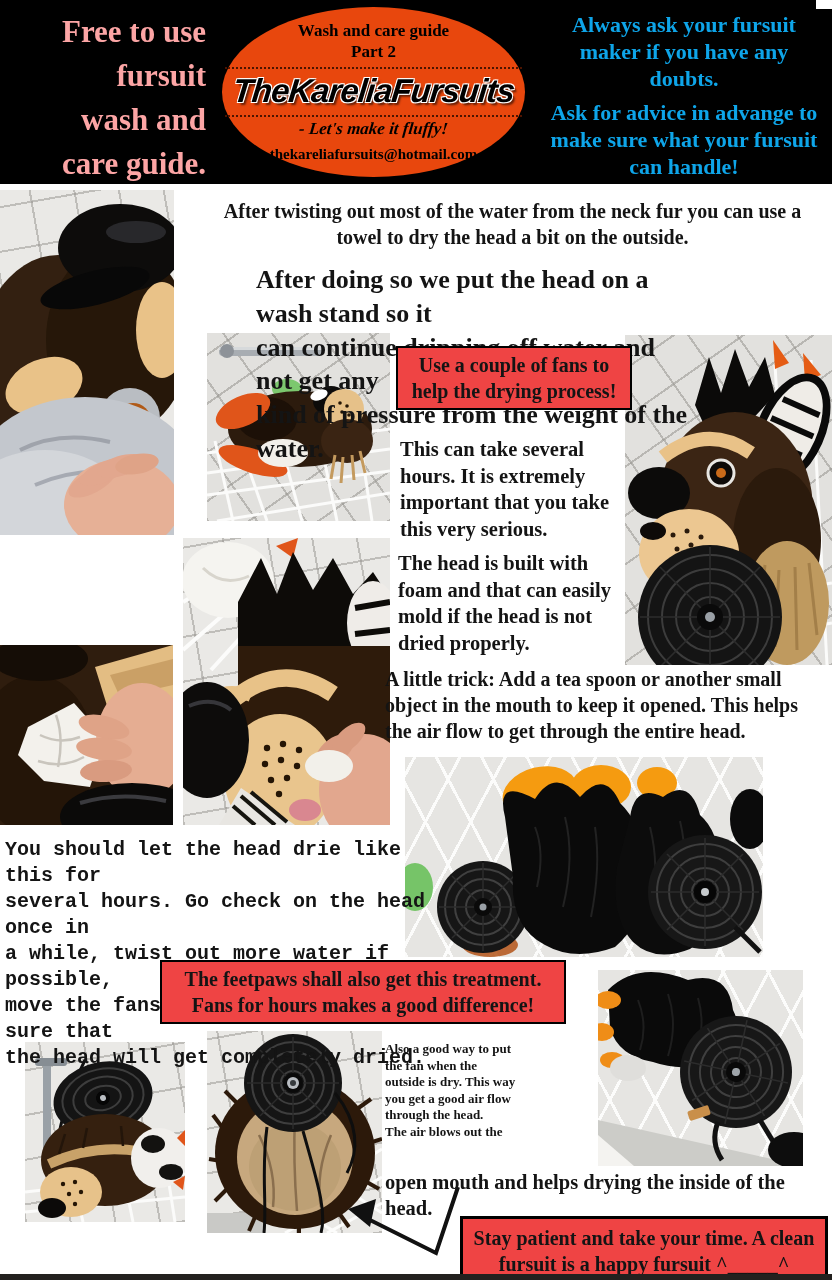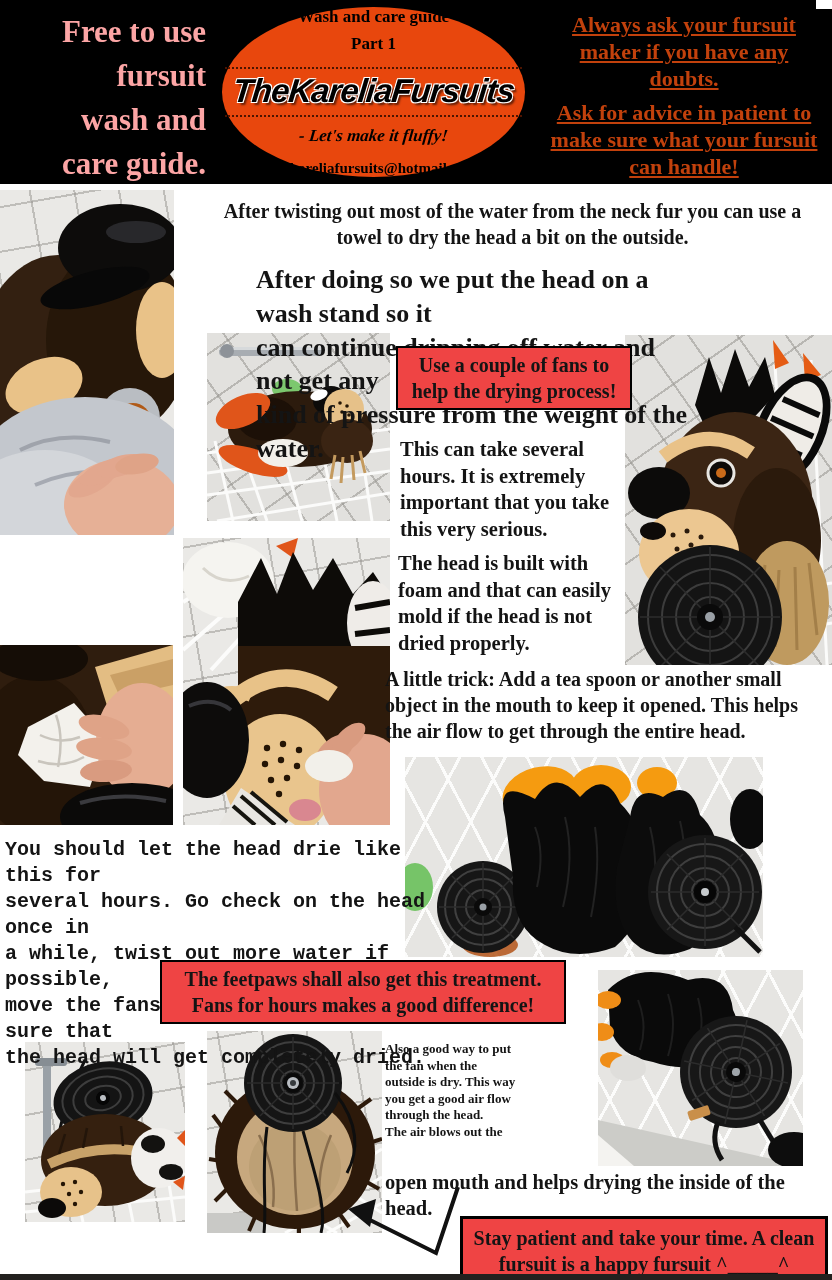--- a/index.html
+++ b/index.html
@@ -13,36 +13,36 @@
   .center { text-align:center; }
   .box {
     border:2px solid #000; background:#ef4444; text-align:center;
     white-space:pre-line; line-height:1.3; padding:4px 6px; box-sizing:border-box;
   }
   
   .header { left:0; top:0; width:832px; height:184px; background:#000; }
   .hdr-title { left:8px; top:10px; width:198px; color:#fca5a5; font-size:31px;
     line-height:1.42; text-align:right; white-space:pre-line; }
   .oval { left:222px; top:7px; width:303px; height:170px; border-radius:50%;
-    display:flex; flex-direction:column; align-items:center; justify-content:space-between;
+    display:flex; flex-direction:column; align-items:center; justify-content:center;
     text-align:center; color:#000; }
   .oval-l1 { font-size:17px; line-height:1.2; }
   .oval-l2 { font-size:17px; line-height:1.2; margin-bottom:2px; }
   .brand-wrap { border-top:2px dotted #4d1400; border-bottom:2px dotted #4d1400;
     padding:3px 8px 5px; margin:3px 0 2px; }
   .brand {
     display:inline-block; font-family:"Liberation Sans","DejaVu Sans",sans-serif;
     font-style:italic; font-weight:bold; font-size:33px; letter-spacing:-1px;
     transform:skewX(-6deg); color:#000;
     text-shadow:-1px -1px 0 #fff, 1px -1px 0 #fff, -1px 1px 0 #fff, 1px 1px 0 #fff, 3px 3px 2px rgba(0,0,0,.55);
     white-space:nowrap;
   }
   .tagline { font-style:italic; font-size:17px; transform:skewX(-6deg); }
   .email { font-size:15px; margin-top:7px; }
-  .hdr-note { color:#c2410c; font-size:22px; line-height:1.22; text-align:center; white-space:pre-line;text-decoration:underline; }
+  .hdr-note { color:#0ea5e9; font-size:22px; line-height:1.22; text-align:center; white-space:pre-line; }
   .corner-notch { right:0; top:0; width:16px; height:9px; background:#fff; }
   .footer-strip { left:0; top:1274px; width:832px; height:6px; background:#23211f; }
   
   .photo { position:absolute; overflow:hidden; background:#e9e8e5; }
   .photo svg { display:block; width:100%; height:100%; }
   .tiles {
     background-color:#eae9e6;
     background-image:
       repeating-linear-gradient(80deg, rgba(148,146,141,.5) 0 2px, transparent 2px 44px),
       repeating-linear-gradient(-10deg, rgba(148,146,141,.5) 0 2px, transparent 2px 44px);
@@ -66,32 +66,32 @@
 <div id="page">
 
   <div class="abs header">
     <div class="abs hdr-title">Free to use
 fursuit
 wash and
 care guide.</div>
 
     <div class="abs oval" style="background:#e8470d">
       <div class="oval-l1">Wash and care guide</div>
-      <div class="oval-l2">Part 1</div>
+      <div class="oval-l2">Part 2</div>
       <div class="brand-wrap">
         <span class="brand">TheKareliaFursuits</span>
       </div>
       <div class="tagline">- Let's make it fluffy!</div>
       <div class="email">thekareliafursuits@hotmail.com</div>
     </div>
 
     <div class="abs hdr-note" style="left:540px; top:12px; width:288px;">Always ask your fursuit
 maker if you have any
 doubts.</div>
-    <div class="abs hdr-note" style="left:540px; top:100px; width:288px;">Ask for advice in patient to
+    <div class="abs hdr-note" style="left:540px; top:100px; width:288px;">Ask for advice in advange to
 make sure what your fursuit
 can handle!</div>
 
     <div class="abs corner-notch"></div>
   </div>
 
   <div class="photo tiles" style="left:0; top:190px; width:174px; height:345px;">
     <svg viewBox="0 0 174 345">
       <ellipse cx="58" cy="200" rx="88" ry="135" fill="#332011"></ellipse>
       <ellipse cx="118" cy="150" rx="72" ry="95" fill="#261709"></ellipse>

